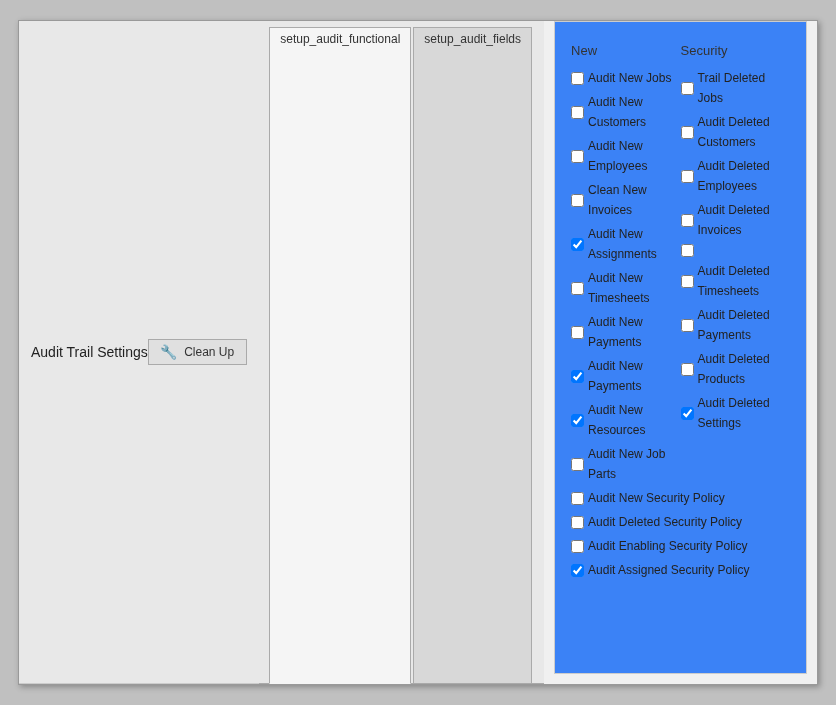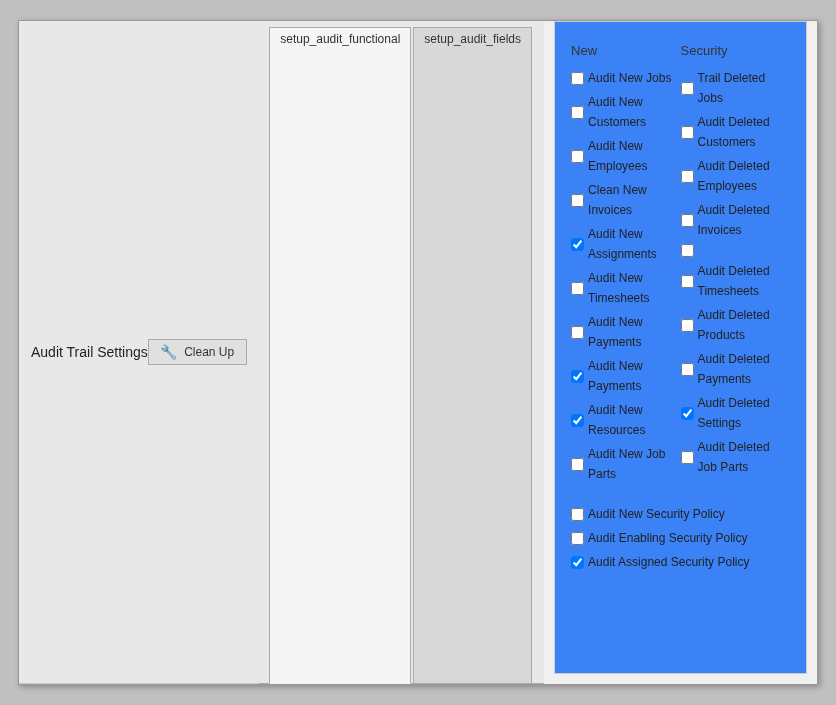--- a/index.html
+++ b/index.html
@@ -118,21 +118,21 @@
     }
 
     .checkbox-item input[type="checkbox"] {
       width: 13px;
       height: 13px;
       margin: 0;
       cursor: pointer;
     }
 
     .security-section {
-      margin-top: 16px;
+      margin-top: 0;
     }
   </style>
 </head>
 <body>
 
 <div class="window">
   <div class="title-bar">
     <span class="title-text">Audit Trail Settings</span>
     <button class="cleanup-btn">
       <span class="broom-icon">🔧</span>
@@ -213,43 +213,43 @@
             </div>
             <div class="checkbox-item">
               <input type="checkbox" style="">
             </div>
             <div class="checkbox-item">
               <input type="checkbox" style="">
               <span>Audit Deleted Timesheets</span>
             </div>
             <div class="checkbox-item">
               <input type="checkbox" style="">
+              <span>Audit Deleted Payments</span>
+            </div>
+            <div class="checkbox-item">
+              <input type="checkbox" style="">
               <span>Audit Deleted Products</span>
             </div>
             <div class="checkbox-item">
-              <input type="checkbox" style="">
-              <span>Audit Deleted Payments</span>
-            </div>
-            <div class="checkbox-item">
               <input type="checkbox" checked="" style="">
               <span>Audit Deleted Settings</span>
-            </div>
-            <div class="checkbox-item">
-              <input type="checkbox" style="">
-              <span>Audit Deleted Job Parts</span>
             </div>
           </div>
       </div>
     </div>
 
     <div class="security-section">
       <div id="security-items-container">
           <div class="checkbox-item">
             <input type="checkbox" style="">
             <span>Audit New Security Policy</span>
+          </div>
+          <div class="checkbox-item">
+            <input type="checkbox" style="">
+            <span>Audit Deleted Security Policy</span>
           </div>
           <div class="checkbox-item">
             <input type="checkbox" style="">
             <span>Audit Enabling Security Policy</span>
           </div>
           <div class="checkbox-item">
             <input type="checkbox" checked="" style="">
             <span>Audit Assigned Security Policy</span>
           </div>
         </div>

